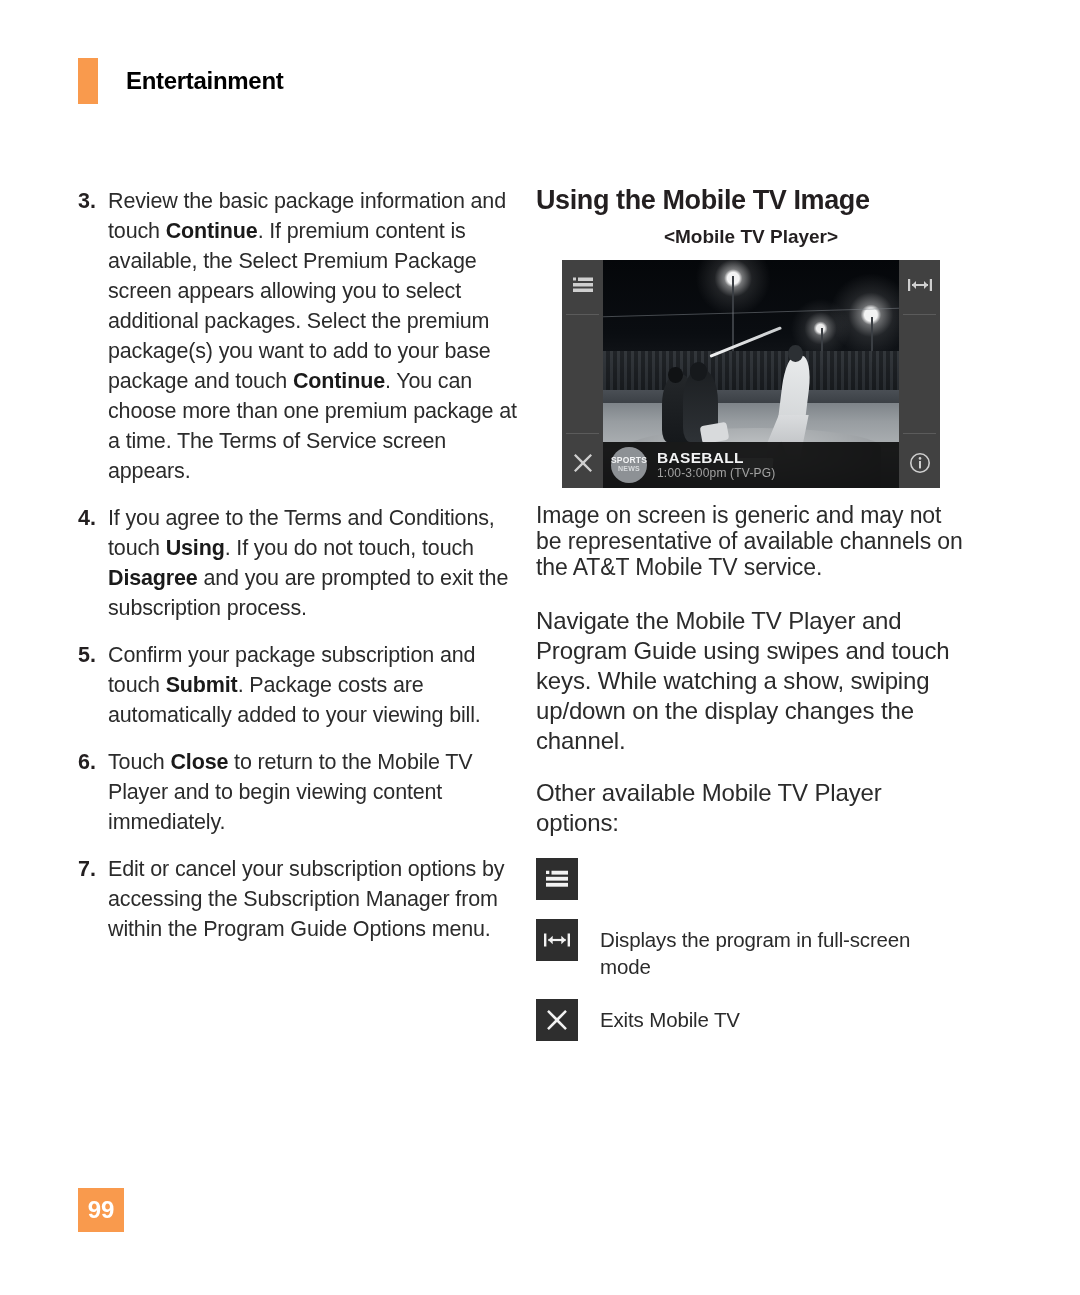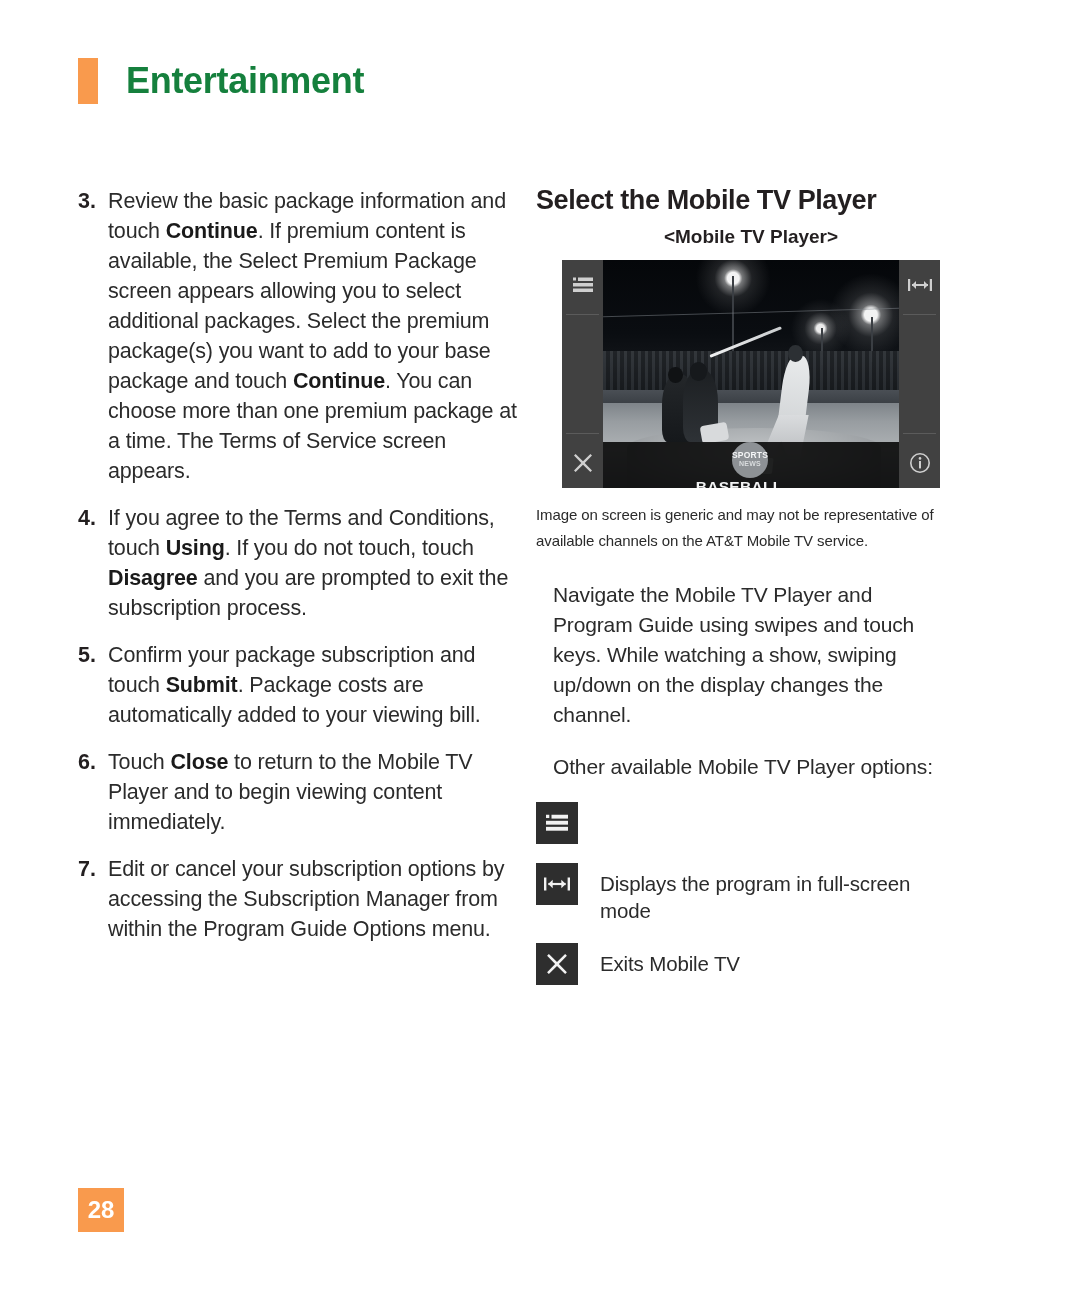--- a/index.html
+++ b/index.html
@@ -24,24 +24,24 @@
     display: flex;
     align-items: center;
   }
   .header-bar {
     width: 20px;
     height: 46px;
     background: #f99a4d;
     margin-right: 28px;
   }
   .header-title {
-    font-size: 36px;
+    font-size: 24px;
     font-weight: bold;
     letter-spacing: -0.3px;
-    color: #15803d;
+    color: #000000;
     line-height: 1;
   }
 
   
   .col-left {
     position: absolute;
     left: 78px;
     top: 186px;
     width: 445px;
   }
@@ -245,21 +245,20 @@
 
   
   .prog-bar {
     position: absolute; left: 0; right: 0; bottom: 0;
     height: 46px;
     background: rgba(0,0,0,0.86);
     display: flex;
     align-items: center;
     padding-left: 8px;
     box-sizing: border-box;
-    flex-direction: column;
   }
   .chan-logo {
     width: 36px; height: 36px;
     border-radius: 50%;
     background: #8d9195;
     color: #f4f5f6;
     display: flex;
     flex-direction: column;
     align-items: center;
     justify-content: center;
@@ -267,28 +266,28 @@
     margin-right: 10px;
   }
   .chan-logo .l1 { font-size: 8.5px; font-weight: bold; letter-spacing: 0.2px; line-height: 9px; }
   .chan-logo .l2 { font-size: 7px; font-weight: bold; letter-spacing: 0.2px; line-height: 8px; color:#d9dcde; }
   .prog-text { color: #f2f3f4; line-height: 1.15; }
   .prog-title { font-size: 15.5px; font-weight: bold; letter-spacing: 0.3px; }
   .prog-time { font-size: 12px; color: #a3a3a3; letter-spacing: 0.2px; }
 
   
   .para {
-    font-size: 21px;
+    font-size: 24px;
     line-height: 30px;
     letter-spacing: -0.15px;
     color: #2b2b2b;
-    margin: 17px;
+    margin: 0;
   }
   .note {
-    font-size: 15px;
+    font-size: 23px;
     line-height: 26px;
     letter-spacing: -0.1px;
     color: #2b2b2b;
     margin: 14px 0 0 0;
   }
   .para-block { margin-top: 26px; }
   .para-block2 { margin-top: 22px; }
 
   
   .opt-list { margin-top: 20px; }
@@ -359,21 +358,21 @@
       </div>
       <div class="step">
         <div class="step-num">7.</div>
         <div class="step-body"><span>Edit or cancel your subscription options by accessing the Subscription Manager from within the Program Guide Options menu.</span></div>
       </div>
     </div>
 </div>
 
 <div class="col-right">
 
-  <h2 class="section-title">Select the Mobile TV Player</h2>
+  <h2 class="section-title">Using the Mobile TV Image</h2>
   <div class="caption-title">&lt;Mobile TV Player&gt;</div>
 
   <div class="player-wrap">
     <div class="player">
 
       <div class="rail">
         <div class="divider top"></div>
         <div class="divider bottom"></div>
         <div class="rail-icon">
           <svg width="20" height="16" viewBox="0 0 20 16" aria-hidden="true">
@@ -479,13 +478,13 @@
         <div class="opt-icon">
           <svg width="22" height="22" viewBox="0 0 20 20">
             <path d="M2.6 1 10 8.2 17.4 1l1.6 1.6L11.7 10l7.3 7.4L17.4 19 10 11.8 2.6 19 1 17.4 8.3 10 1 2.6z" fill="#f2f2f2"></path>
           </svg>
         </div>
         <div class="opt-label">Exits Mobile TV</div>
       </div>
     </div>
 </div>
 
-<div class="page-num">28</div>
+<div class="page-num">99</div>
 
 </body></html>

